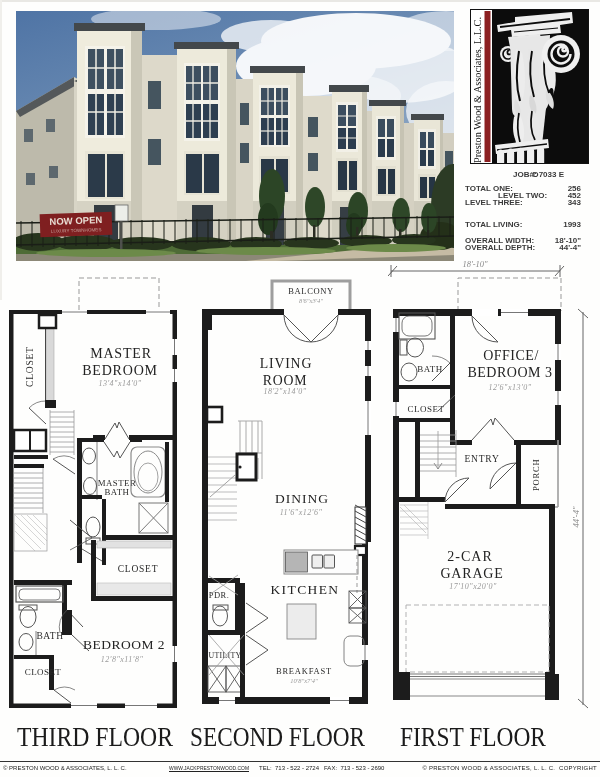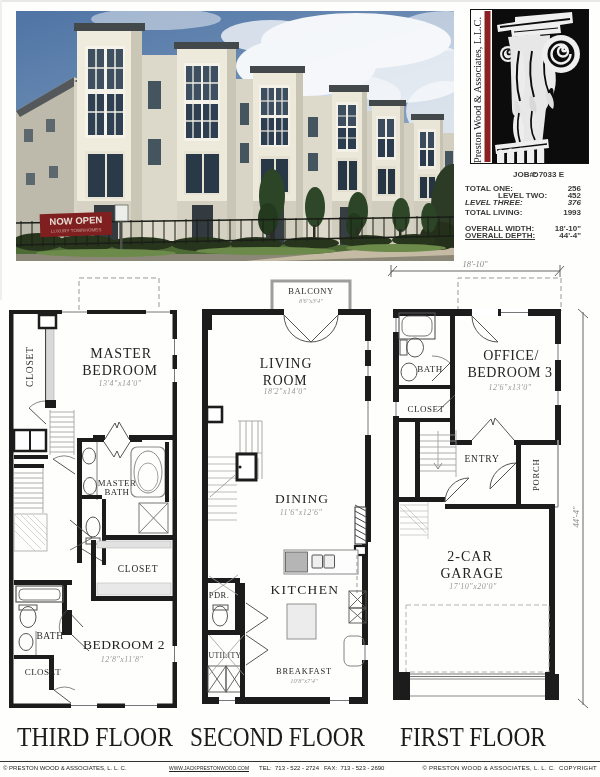--- a/index.html
+++ b/index.html
@@ -382,27 +382,27 @@
 </svg>
 
 <div class="abs" style="left:465px;top:171px;width:117px;font-size:8px;font-weight:bold;color:#3a3a3a;letter-spacing:0px;line-height:7px;">
 
   <div style="position:relative;height:7px;margin-bottom:7px;margin-left:48px;"><span>JOB#:</span><span style="position:absolute;right:18px;">D7033 E</span></div>
 
   <div style="position:relative;height:7.2px;"><span>TOTAL ONE:</span><span style="position:absolute;right:1px;">256</span></div>
 
   <div style="position:relative;height:7.2px;padding-left:33px;"><span>LEVEL TWO:</span><span style="position:absolute;right:1px;">452</span></div>
 
-  <div style="position:relative;height:7.2px;font-style:italic;"><span>LEVEL THREE:</span><span style="position:absolute;right:1px;">376</span></div>
-
-  <div style="position:relative;height:7px;margin-top:2px;"><span>TOTAL LIVING:</span><span style="position:absolute;right:1px;text-align:right;">1993</span></div>
+  <div style="position:relative;height:7.2px;"><span>LEVEL THREE:</span><span style="position:absolute;right:1px;">343</span></div>
+
+  <div style="position:relative;height:7px;margin-top:14px;"><span>TOTAL LIVING:</span><span style="position:absolute;right:1px;text-align:right;">1993</span></div>
 
   <div style="position:relative;height:7.4px;margin-top:9px;"><span>OVERALL WIDTH:</span><span style="position:absolute;right:1px;">18'-10"</span></div>
 
-  <div style="position:relative;height:7.4px;text-decoration:underline;"><span>OVERALL DEPTH:</span><span style="position:absolute;right:1px;">44'-4"</span></div>
+  <div style="position:relative;height:7.4px;"><span>OVERALL DEPTH:</span><span style="position:absolute;right:1px;">44'-4"</span></div>
 </div>
 
 <svg class="abs" style="left:5px;top:265px" width="195" height="450" viewBox="0 0 195 450">
   <g fill="none" stroke="#1c1c1c">
 
   <path d="M74,45 L74,13 L154,13 L154,45" stroke="#999" stroke-width="1" stroke-dasharray="5,3"></path>
 
   <rect x="4" y="45" width="4.5" height="398" fill="#1c1c1c" stroke="none"></rect>
 
   <rect x="4" y="45" width="168" height="4" fill="#1c1c1c" stroke="none"></rect>

